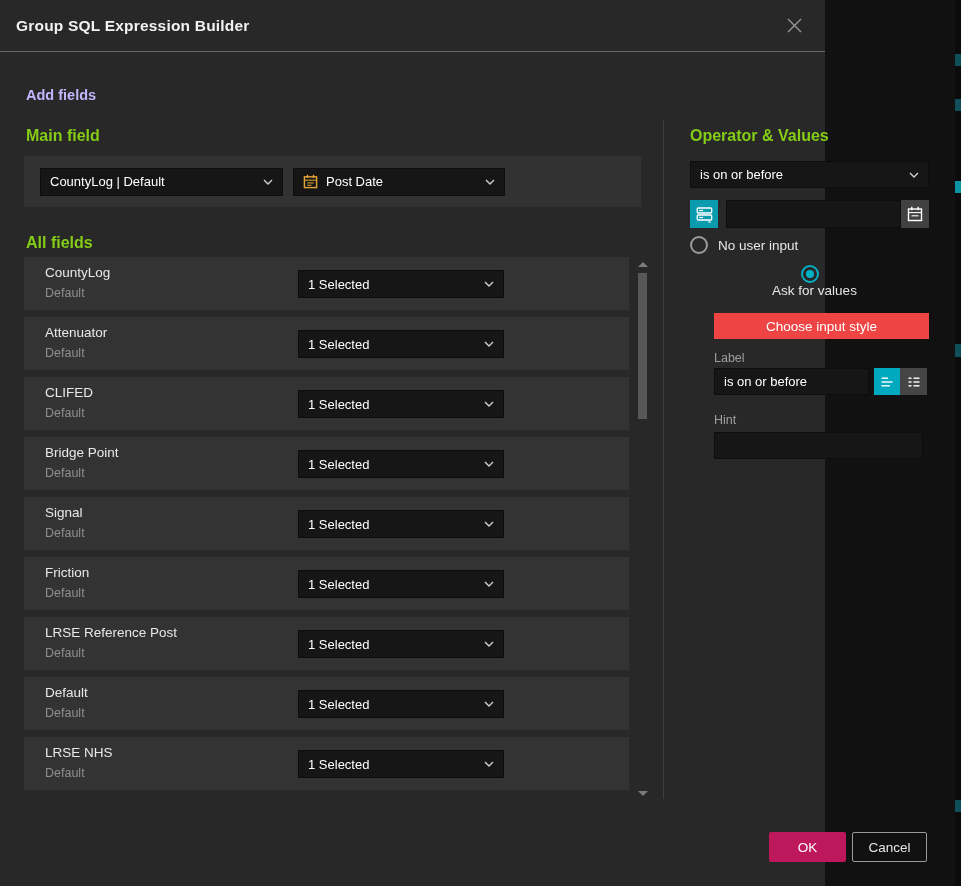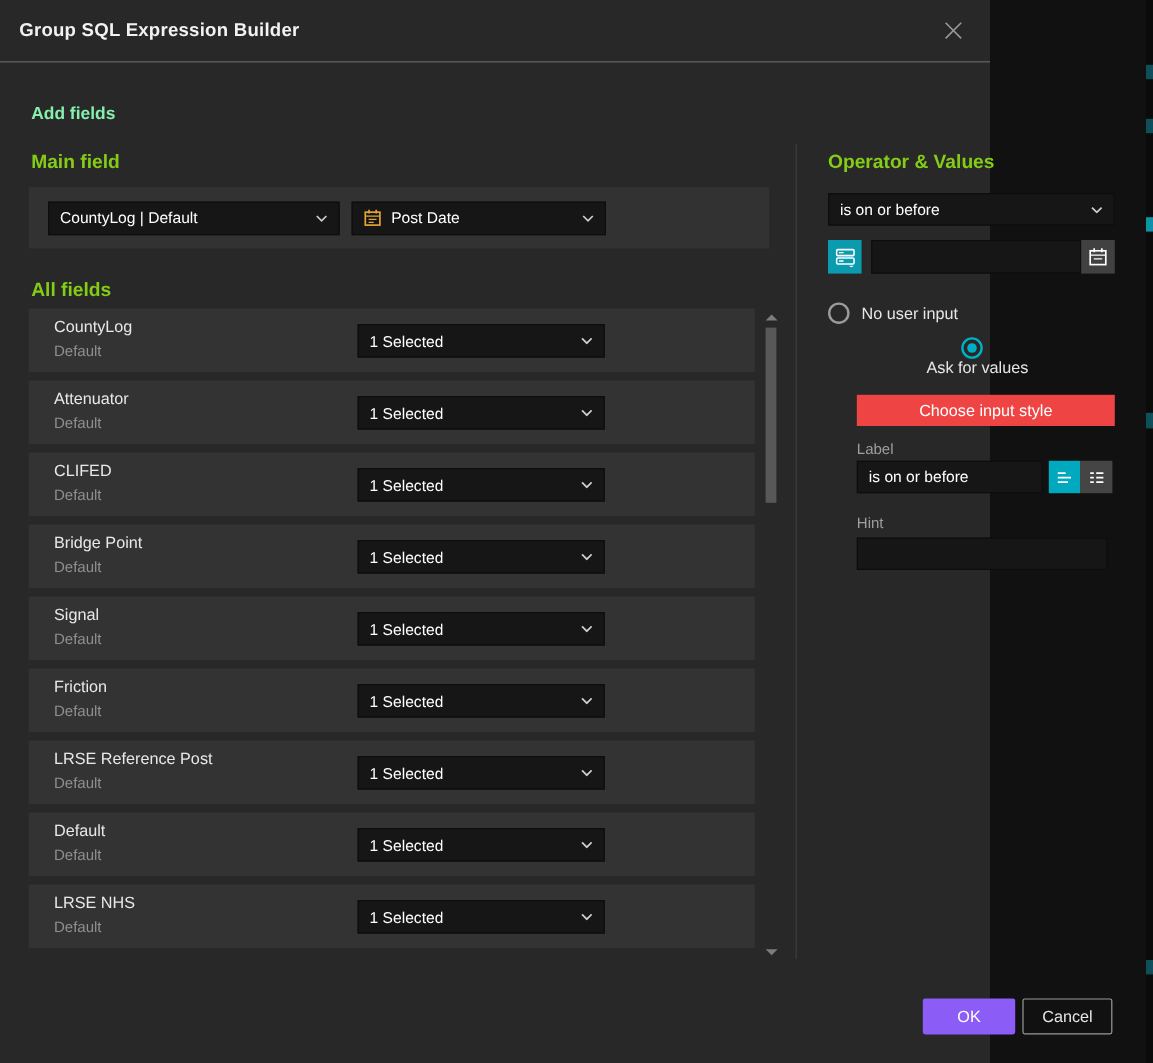--- a/index.html
+++ b/index.html
@@ -7,21 +7,21 @@
     font-family:"Liberation Sans", sans-serif; -webkit-font-smoothing:antialiased;}
   .dialog{position:absolute;left:0;top:0;width:825px;height:886px;background:#282828;}
 
   
   .titlebar{position:absolute;left:0;top:0;width:100%;height:52px;display:flex;align-items:center;
     padding:0 16px;box-sizing:border-box;border-bottom:1px solid #676767;}
   .title{font-size:15.5px;font-weight:700;color:#f2f2f2;letter-spacing:.2px;}
   .close{margin-left:auto;background:none;border:none;padding:2px;cursor:pointer;line-height:0;margin-right:4px;}
 
   
-  .h-add-fields{position:absolute;left:26px;top:87px;font-size:14.5px;font-weight:700;color:#86efac;}
+  .h-add-fields{position:absolute;left:26px;top:87px;font-size:14.5px;font-weight:700;color:#c4b5fd;}
   .lbl{font-size:16px;font-weight:700;color:#84cc16;}
   .main-field-lbl{position:absolute;left:26px;top:127px;}
   .all-fields-lbl{position:absolute;left:26px;top:234px;}
 
   
   .select{background:#161616;border:1px solid #0d0d0d;color:#fff;font-size:13px;display:flex;
     align-items:center;padding:0 9px;box-sizing:border-box;height:28px;cursor:pointer;}
   .sel-text{white-space:nowrap;overflow:hidden;text-overflow:ellipsis;}
   .chev{margin-left:auto;color:#cfcfcf;line-height:0;padding-left:6px;}
   .txt{background:#161616;border:1px solid #0d0d0d;color:#fff;font-size:13px;padding:0 9px;
@@ -55,42 +55,42 @@
   .right-panel .lbl{margin-top:7px;}
   .select.full{margin-top:16px;height:27px;}
   .value-row{margin-top:12px;display:flex;align-items:stretch;height:28px;}
   .icon-btn{border:none;padding:0;width:28px;height:28px;display:flex;align-items:center;
     justify-content:center;cursor:pointer;flex:none;line-height:0;}
   .icon-btn.teal{background:#0a9bae;}
   .icon-btn.graybtn{background:#414141;}
   .value-row .teal{margin-right:8px;}
   .value-input{flex:1;height:28px;min-width:0;}
 
-  .radio-row{display:flex;align-items:center;margin-top:24px;cursor:pointer;}
+  .radio-row{display:flex;align-items:center;margin-top:8px;cursor:pointer;}
   .radio-row + .radio-row{margin-top:11px;flex-direction:column;}
   .radio{width:14px;height:14px;border-radius:50%;border:2px solid #9b9b9b;box-sizing:content-box;
     flex:none;position:relative;}
   .radio.checked{border-color:#00b0c4;}
   .radio.checked::after{content:"";position:absolute;left:3px;top:3px;width:8px;height:8px;
     border-radius:50%;background:#00b0c4;}
   .radio-label{margin-left:10px;font-size:13.5px;color:#e6e6e6;}
 
   .indent{margin-left:24px;width:215px;}
   .teal-btn{margin-top:15px;width:215px;height:26px;background:#ef4444;color:#fff;border:none;
     font-size:13.5px;font-family:"Liberation Sans",sans-serif;cursor:pointer;}
   .cap{margin-top:12px;font-size:12.5px;color:#9e9e9e;}
   .label-row{margin-top:3px;display:flex;align-items:stretch;height:27px;}
   .label-input{width:155px;height:27px;min-width:0;}
   .label-row .seg1{margin-left:5px;background:#00a9bd;width:26px;height:27px;}
   .label-row .seg2{background:#454545;width:27px;height:27px;}
   .hint-cap{margin-top:18px;}
   .hint-input{margin-top:5px;width:209px;height:27px;display:block;}
 
   
-  .ok-btn{position:absolute;left:769px;top:832px;width:77px;height:30px;background:#8b5cf6;color:#fff;
+  .ok-btn{position:absolute;left:769px;top:832px;width:77px;height:30px;background:#be185d;color:#fff;
     border:none;border-radius:2px;font-size:13.5px;font-family:"Liberation Sans",sans-serif;cursor:pointer;}
   .cancel-btn{position:absolute;left:852px;top:832px;width:75px;height:30px;background:transparent;
     color:#e6e6e6;border:1px solid #9a9a9a;border-radius:2px;font-size:13.5px;
     font-family:"Liberation Sans",sans-serif;cursor:pointer;}
 
   
   .edge{position:absolute;left:955px;top:0;width:6px;height:886px;background:#0b0b0b;}
   .edge .seg{position:absolute;left:0;width:6px;}
 </style>
 </head>

